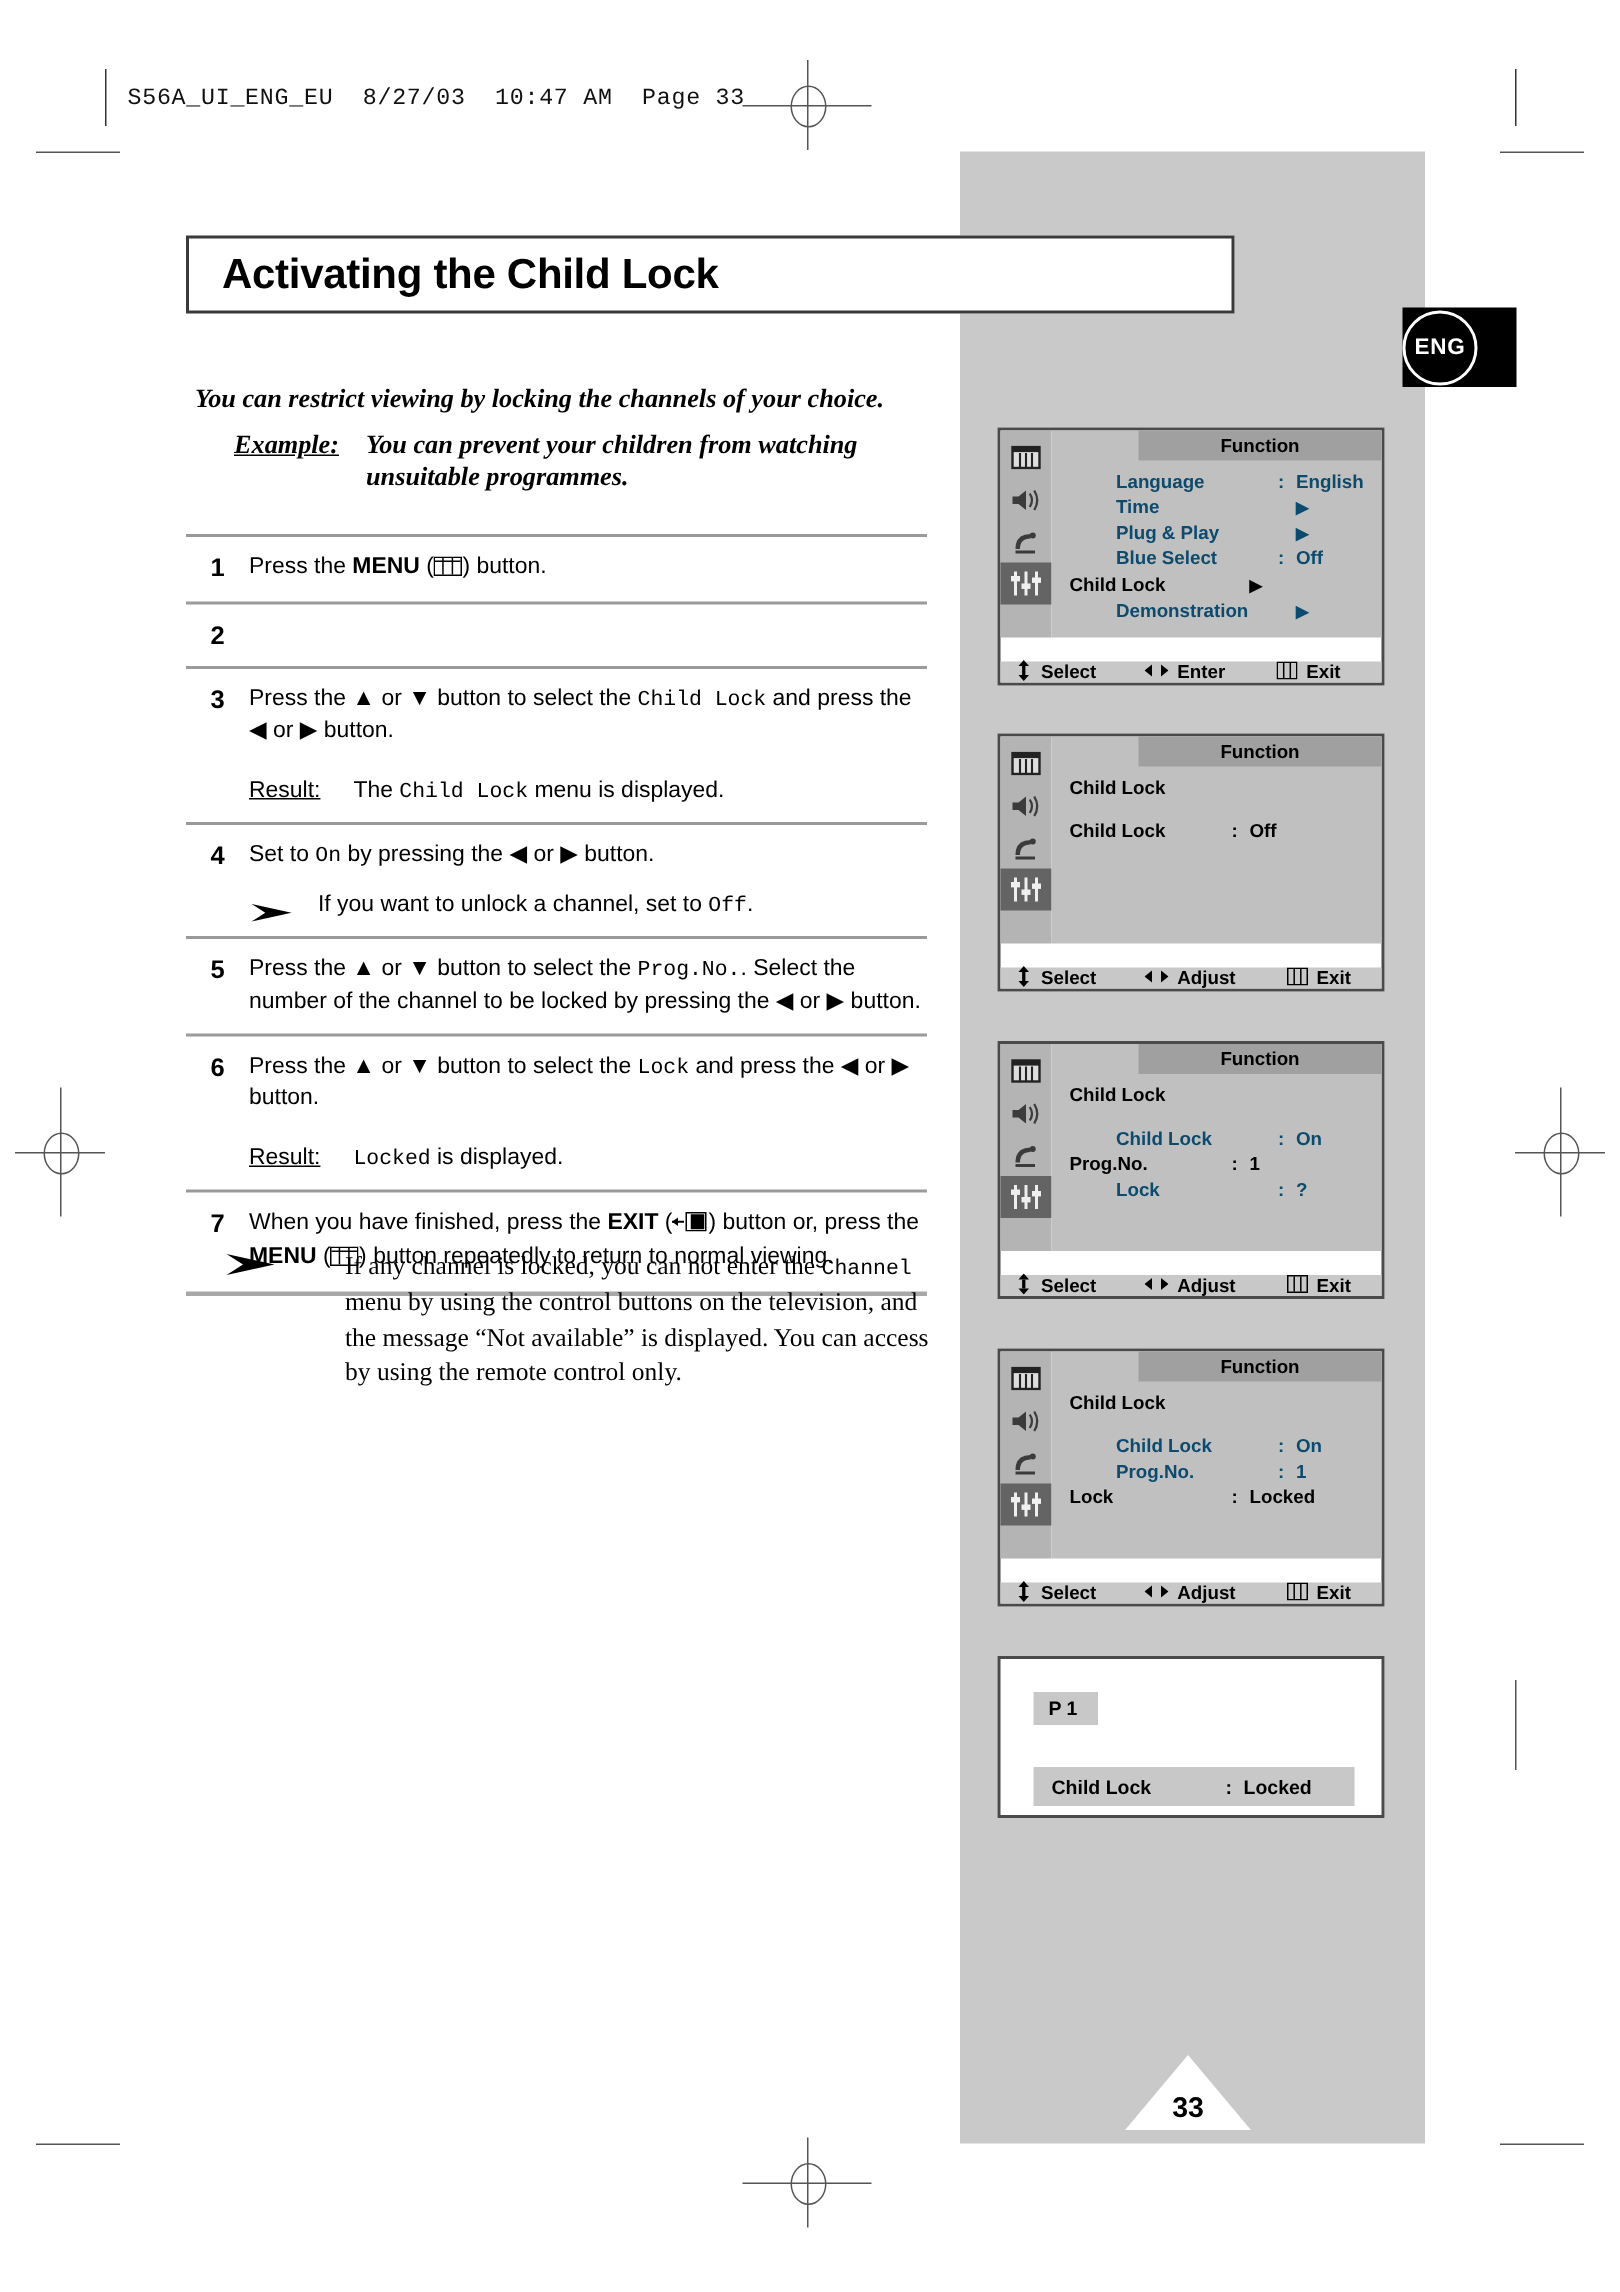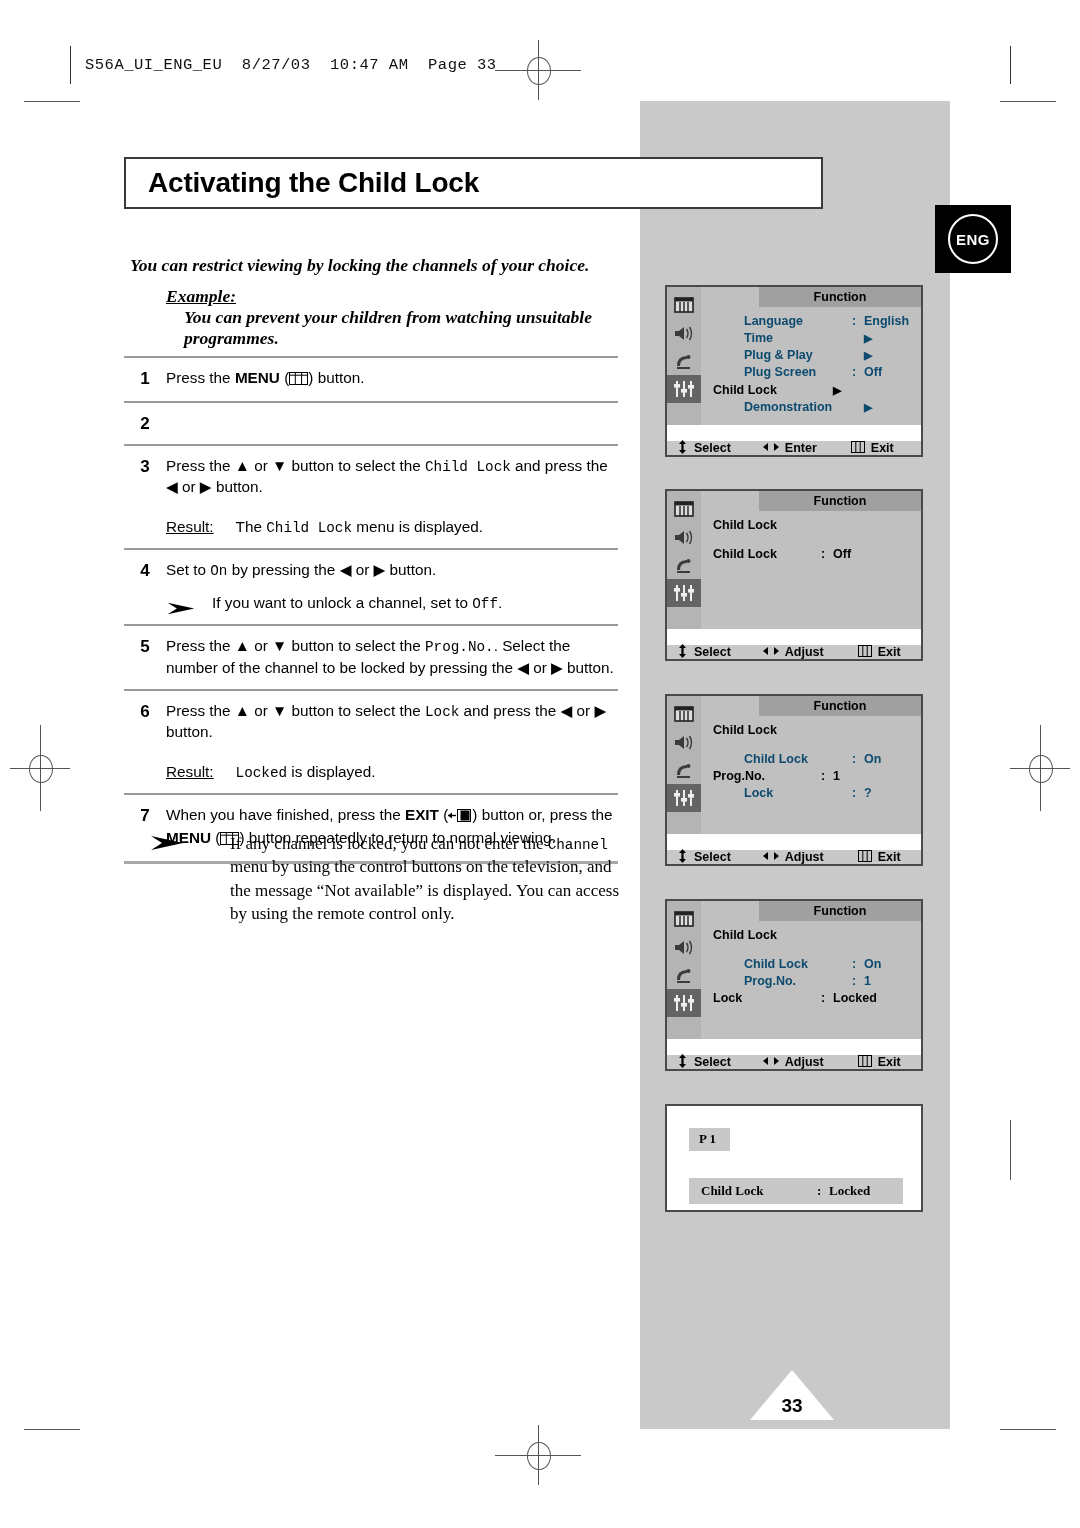--- a/index.html
+++ b/index.html
@@ -59,23 +59,23 @@
   }
   .page-num {
     position: absolute; left: 750px; top: 1395px;
     width: 84px; text-align: center;
     font-size: 19px; font-weight: bold; color: #000;
   }
 
   
   .eng-badge {
     position: absolute; left: 935px; top: 205px;
-    width: 76px; height: 68px;
+    width: 76px; height: 53px;
     background: #000;
-    display: flex; align-items: center; justify-content: center;
+    display: flex; align-items: center; justify-content: flex-start;
   }
   .eng-circle {
     width: 46px; height: 46px; border-radius: 50%;
     border: 2px solid #fff;
     display: flex; align-items: center; justify-content: center;
     color: #fff; font-size: 15px; font-weight: bold; letter-spacing: 0.5px;
   }
 
   
   .title-box {
@@ -94,21 +94,21 @@
   
   .intro {
     position: absolute; left: 130px; top: 255px; width: 500px;
   }
   .intro-lead {
     font-style: italic; font-weight: bold; font-size: 17.5px;
     font-family: "Liberation Serif", serif;
     color: #000; margin: 0 0 10px 0;
   }
   .intro-example {
-    display: flex; margin-left: 36px; flex-direction: column;
+    display: flex; margin-left: 26px;
   }
   .ex-label {
     font-family: "Liberation Serif", serif;
     font-style: italic; font-weight: bold; font-size: 17.5px;
     text-decoration: underline;
     white-space: nowrap;
   }
   .ex-body {
     font-family: "Liberation Serif", serif;
     font-style: italic; font-weight: bold; font-size: 17.5px;
@@ -202,21 +202,21 @@
     display: flex; align-items: center;
     font-size: 12.5px; font-weight: bold; color: #000;
   }
   .foot-item { display: flex; align-items: center; }
   .foot-item .g { margin-right: 6px; font-size: 12px; }
   .f1 { margin-left: 10px; }
   .f2 { margin-left: 32px; }
   .f3 { margin-left: 34px; }
 
   
-  .osd-plain { background: #ffffff; font-family: Liberation Serif, serif; }
+  .osd-plain { background: #ffffff; }
   .p-badge {
     position: absolute; left: 22px; top: 22px;
     background: #c8c8c8; padding: 3px 14px 4px 10px;
     font-size: 13px; font-weight: bold; color: #000;
   }
   .p-bar {
     position: absolute; left: 22px; top: 72px; right: 18px;
     background: #c8c8c8; height: 26px;
     display: flex; align-items: center;
     font-size: 13px; font-weight: bold; color: #000;
@@ -404,21 +404,21 @@
                 <span class="lbl">Time</span>
                 <span class="sep"></span>
                 <span class="val arw">▶</span>
               </div>
               <div class="osd-row dim">
                 <span class="lbl">Plug &amp; Play</span>
                 <span class="sep"></span>
                 <span class="val arw">▶</span>
               </div>
               <div class="osd-row dim">
-                <span class="lbl">Plug Screen</span>
+                <span class="lbl">Blue Select</span>
                 <span class="sep">:</span>
                 <span class="val">Off</span>
               </div>
               <div class="osd-row">
                 <span class="lbl">Child Lock</span>
                 <span class="sep"></span>
                 <span class="val arw">▶</span>
               </div>
               <div class="osd-row dim">
                 <span class="lbl">Demonstration</span>

